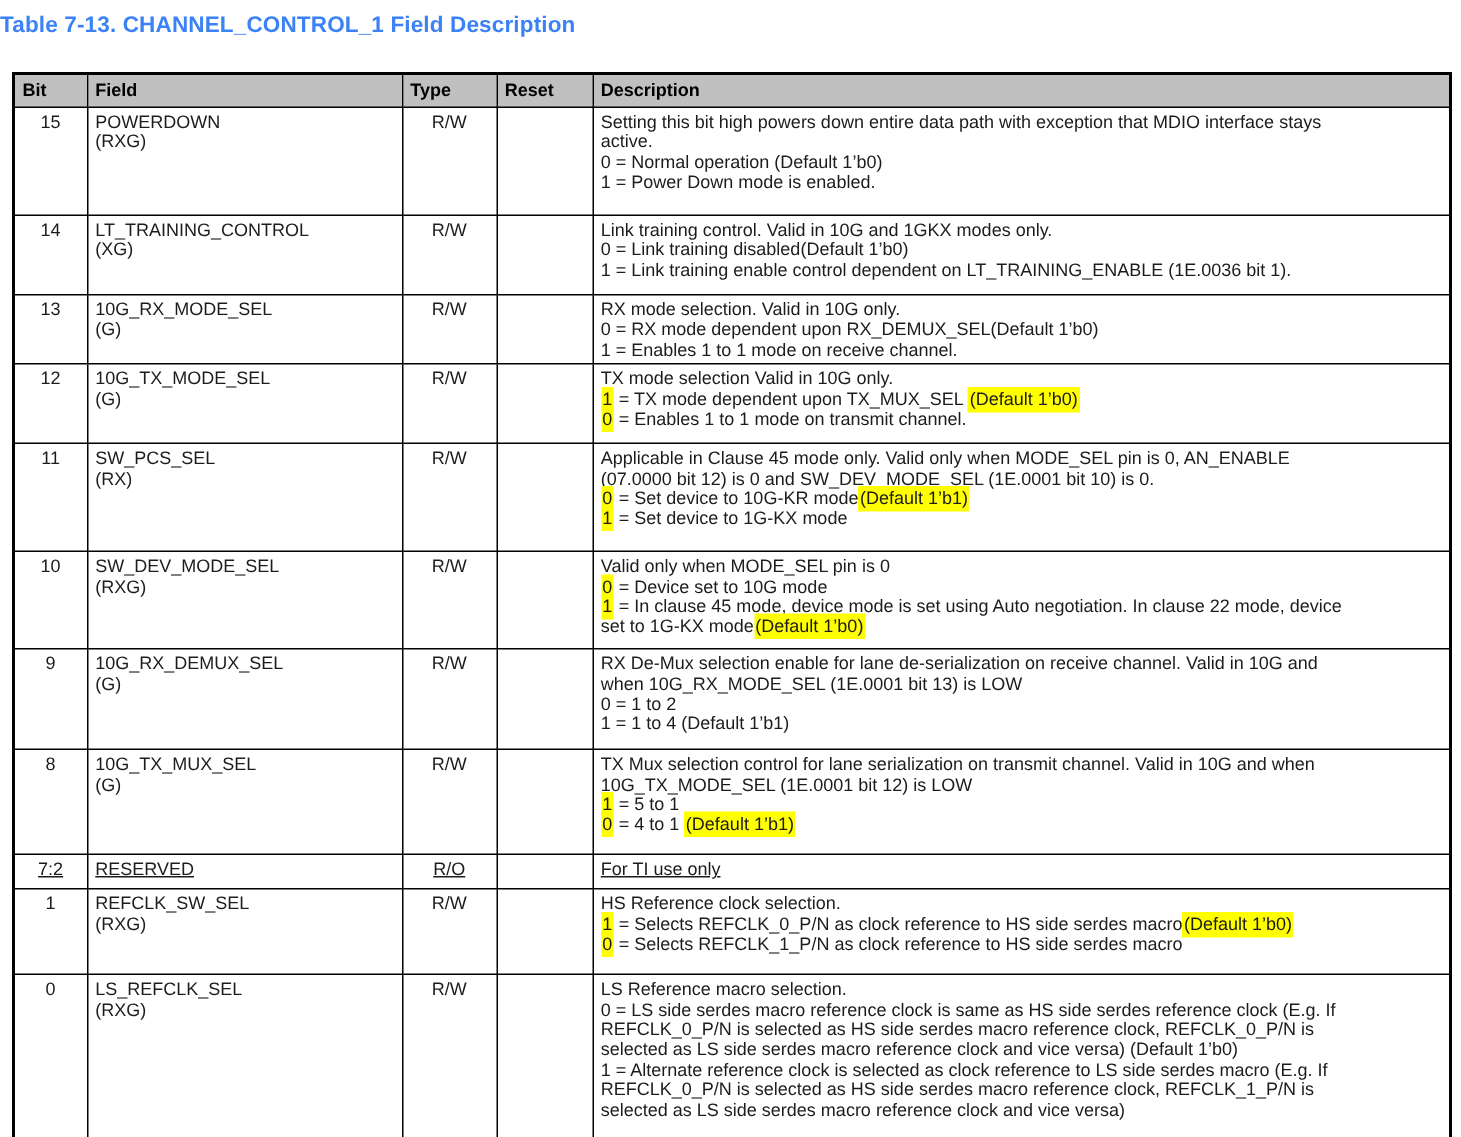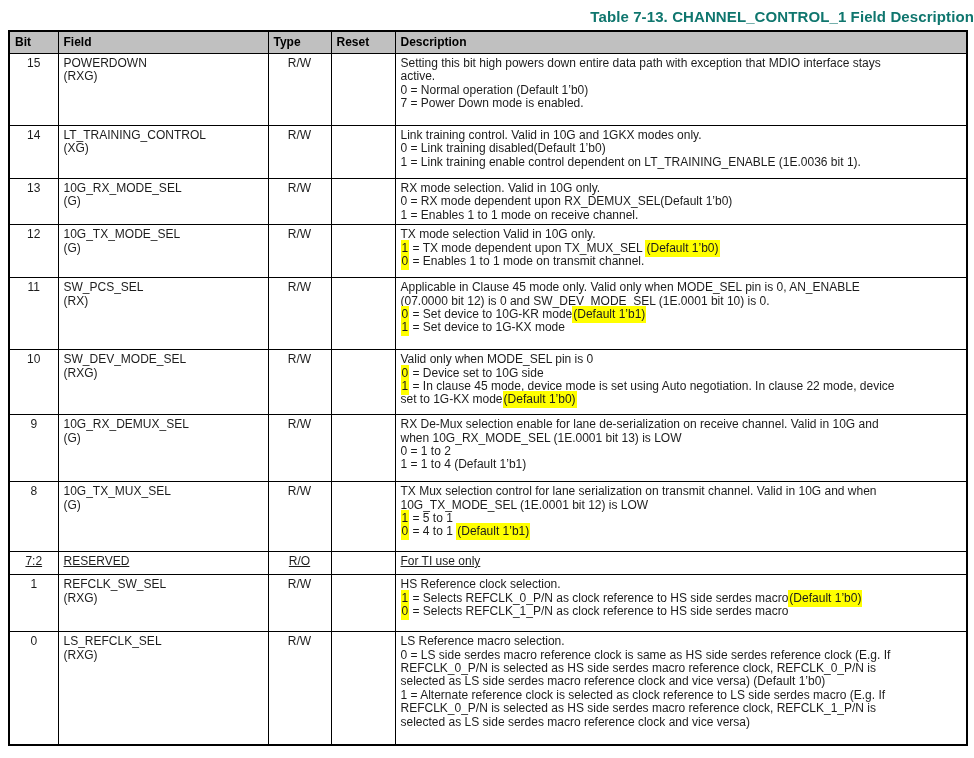--- a/index.html
+++ b/index.html
@@ -5,25 +5,25 @@
   html, body {
     margin: 0;
     padding: 0;
     background: #ffffff;
     width: 974px;
     font-family: "Liberation Sans", sans-serif;
     color: #1c1c1c;
   }
   .page { width: 974px; }
   .title {
-    text-align: right;
+    text-align: left;
     font-weight: bold;
     font-size: 15px;
-    color: #0f766e;
-    padding: 8px 0 5px 0;
+    color: #3b82f6;
+    padding: 8px 0 23px 0;
     letter-spacing: 0.1px;
   }
   table.fieldtable {
     border-collapse: collapse;
     table-layout: fixed;
     width: 958px;
     margin-left: 8px;
     border: 2px solid #000000;
   }
   table.fieldtable th,
@@ -80,21 +80,21 @@
           <td>
             <div class="line">POWERDOWN</div>
             <div class="line">(RXG)</div>
           </td>
           <td class="center">R/W</td>
           <td></td>
           <td>
             <div class="line"><span>Setting this bit high powers down entire data path with exception that MDIO interface stays</span></div>
             <div class="line"><span>active.</span></div>
             <div class="line"><span>0 = Normal operation (Default 1’b0)</span></div>
-            <div class="line"><span>7 = Power Down mode is enabled.</span></div>
+            <div class="line"><span>1 = Power Down mode is enabled.</span></div>
           </td>
         </tr>
         <tr style="height: 53px;">
           <td class="center">14</td>
           <td>
             <div class="line">LT_TRAINING_CONTROL</div>
             <div class="line">(XG)</div>
           </td>
           <td class="center">R/W</td>
           <td></td>
@@ -150,21 +150,21 @@
         <tr style="height: 65px;">
           <td class="center">10</td>
           <td>
             <div class="line">SW_DEV_MODE_SEL</div>
             <div class="line">(RXG)</div>
           </td>
           <td class="center">R/W</td>
           <td></td>
           <td>
             <div class="line"><span>Valid only when MODE_SEL pin is 0</span></div>
-            <div class="line"><span class="hl">0</span><span> = Device set to 10G side</span></div>
+            <div class="line"><span class="hl">0</span><span> = Device set to 10G mode</span></div>
             <div class="line"><span class="hl">1</span><span> = In clause 45 mode, device mode is set using Auto negotiation. In clause 22 mode, device</span></div>
             <div class="line"><span>set to 1G-KX mode</span><span class="hl">(Default 1’b0)</span></div>
           </td>
         </tr>
         <tr style="height: 67px;">
           <td class="center">9</td>
           <td>
             <div class="line">10G_RX_DEMUX_SEL</div>
             <div class="line">(G)</div>
           </td>

